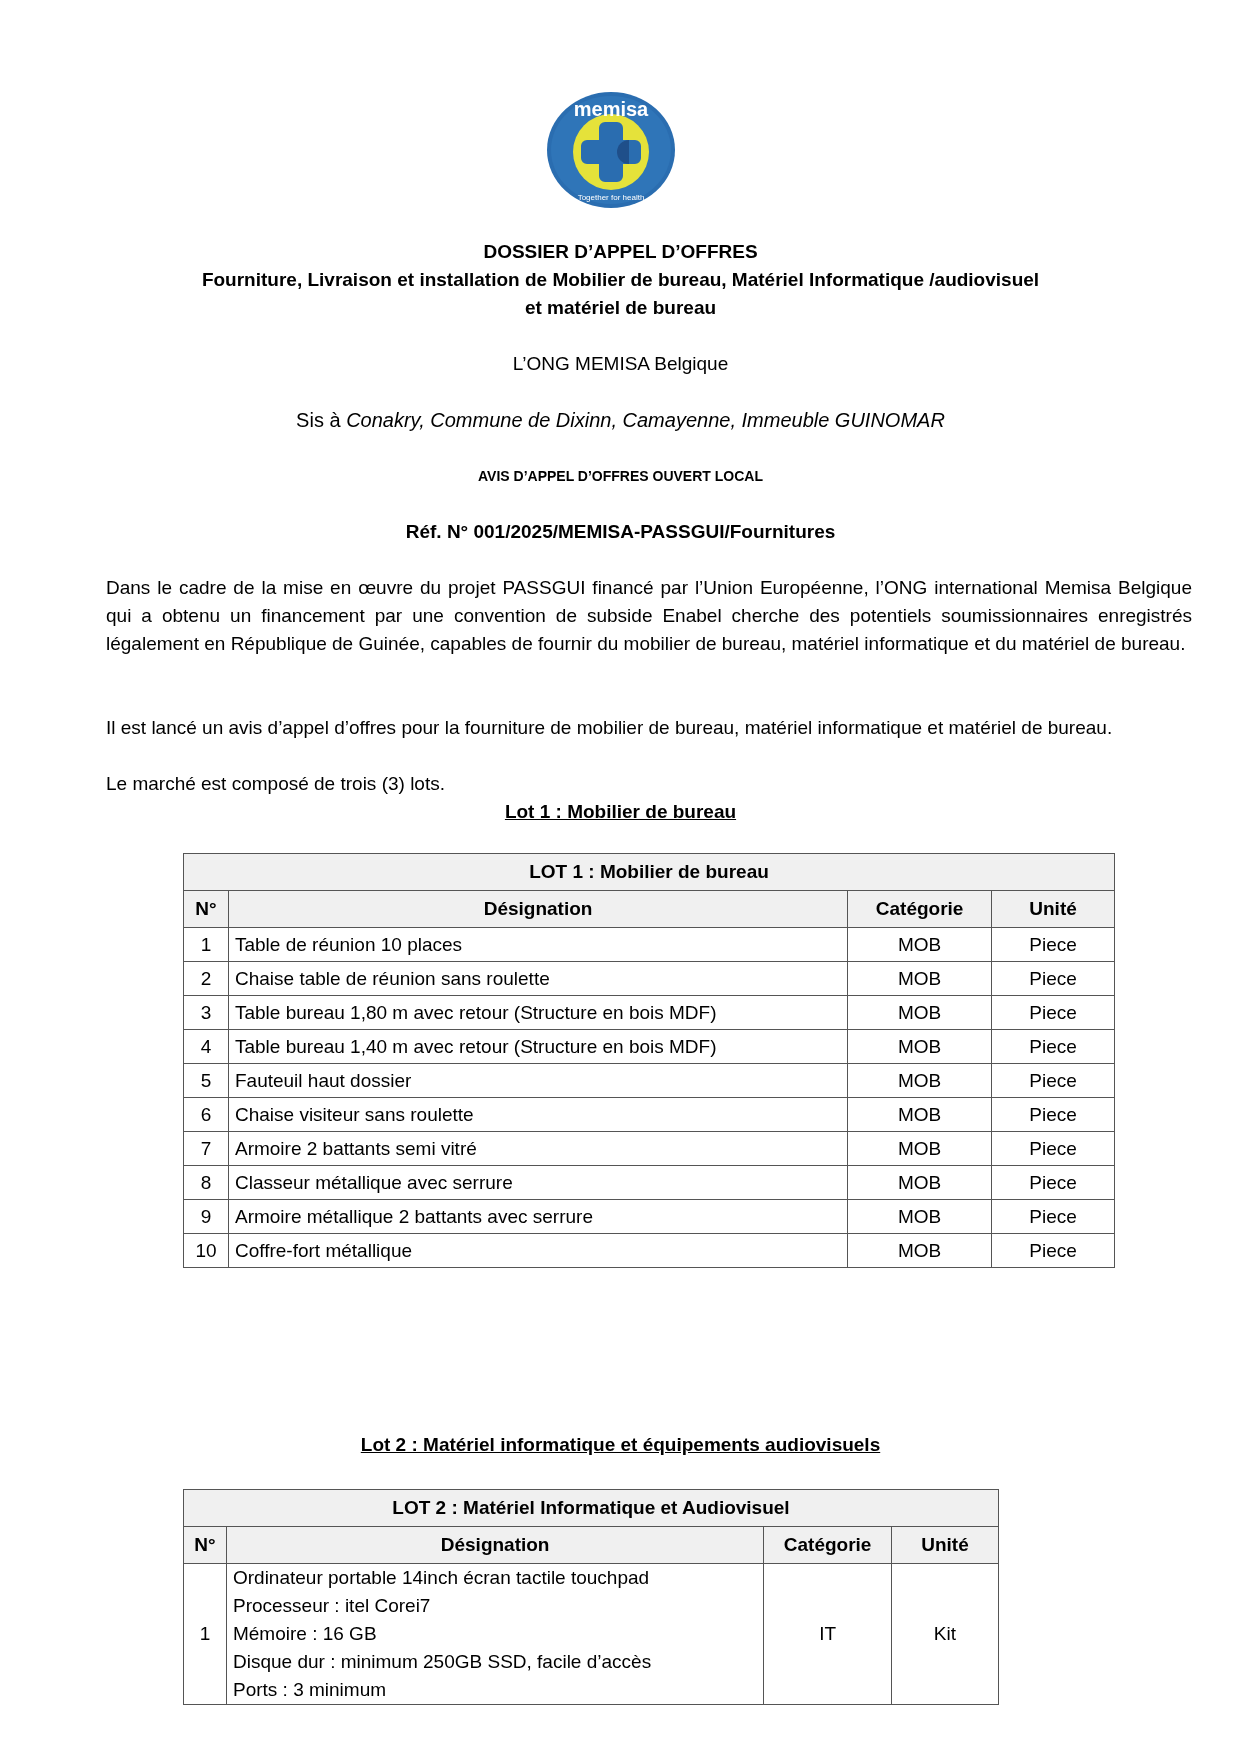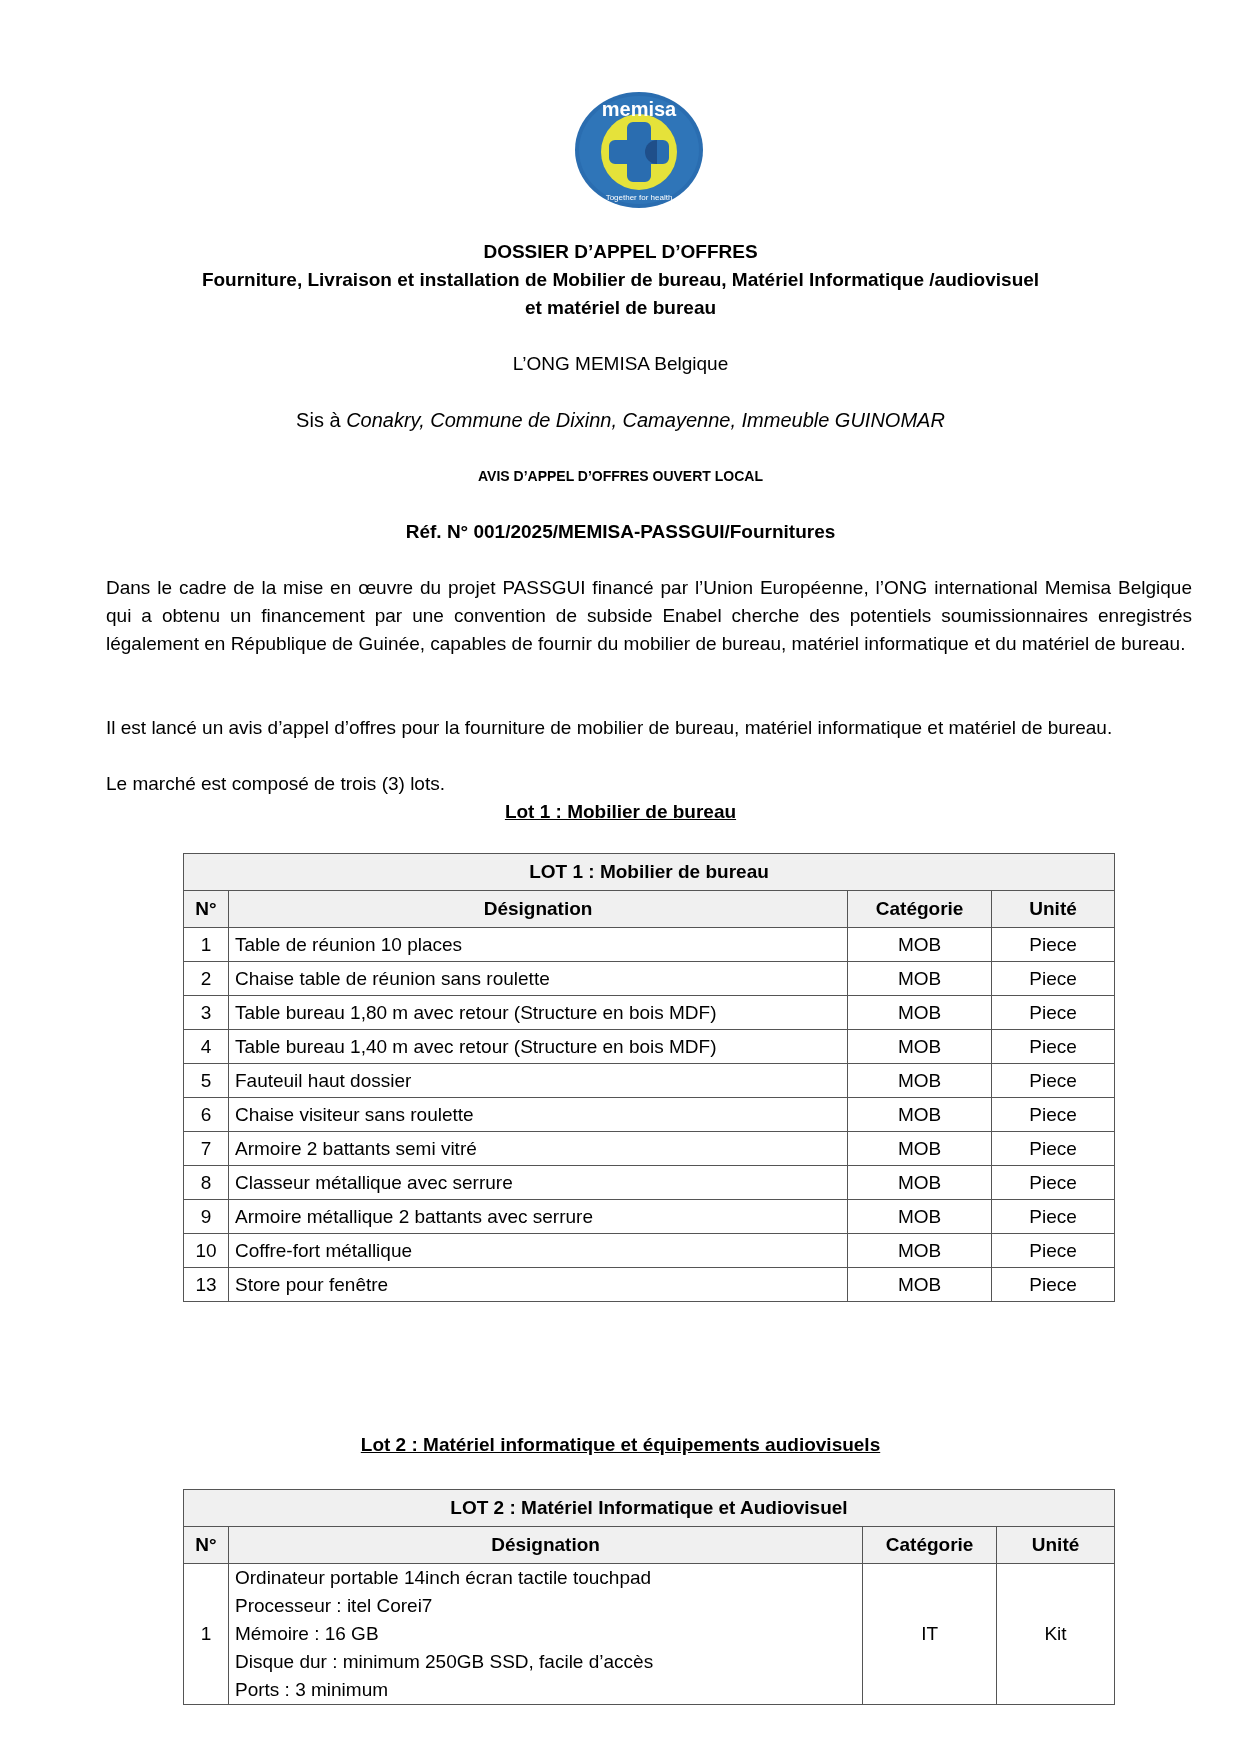--- a/index.html
+++ b/index.html
@@ -1,20 +1,20 @@
 <!DOCTYPE html>
 <html><head>
 <meta charset="utf-8">
 <style>
   html, body { margin: 0; padding: 0; background: #ffffff; }
   body {
     width: 1241px; height: 1755px; position: relative; overflow: hidden;
     font-family: "Liberation Sans", sans-serif; color: #000; font-size: 19px;
   }
-  .logo { position: absolute; left: 572px; top: 90px; width: 134px; height: 120px; text-decoration: underline; }
+  .logo { position: absolute; left: 544px; top: 90px; width: 134px; height: 120px; text-decoration: underline; }
   .center { position: absolute; left: 0; width: 1241px; text-align: center; }
   .bold { font-weight: bold; }
   .line { line-height: 28px; white-space: nowrap; }
   .title1 { top: 238px; font-size: 19px; }
   .title2 { top: 266px; font-size: 19px; }
   .title3 { top: 294px; font-size: 19px; }
   .org { top: 350px; font-size: 19px; }
   .address { top: 406px; font-size: 20px; }
   .address .italic { font-style: italic; }
   .avis { top: 462px; font-size: 14px; }
@@ -40,21 +40,21 @@
   }
   table.lot th { background: #f0f0f0; font-weight: bold; }
   table.lot .title-row th { height: 36px; }
   table.lot .head-row th { height: 36px; }
   table.lot td { height: 33px; }
   .c-num { text-align: center; }
   .c-des { text-align: left; }
   .c-cat { text-align: center; }
   .c-unit { text-align: center; }
   .lot1 { left: 183px; top: 853px; width: 932px; }
-  .lot2 { left: 183px; top: 1489px; width: 932px; }
+  .lot2 { left: 183px; top: 1489px; width: 816px; }
   .multi div { line-height: 28px; }
 </style>
 </head>
 <body>
 
 <div class="logo">
   <svg width="134" height="120" viewBox="0 0 134 120">
     <ellipse cx="67" cy="60" rx="64" ry="58" fill="#2a6db0"></ellipse>
     <ellipse cx="67" cy="60" rx="60" ry="54" fill="#2f75b8"></ellipse>
     <circle cx="67" cy="62" r="38" fill="#e5e23a"></circle>
@@ -152,26 +152,20 @@
         <td class="c-des">Armoire métallique 2 battants avec serrure</td>
         <td class="c-cat">MOB</td>
         <td class="c-unit">Piece</td>
       </tr>
       <tr>
         <td class="c-num">10</td>
         <td class="c-des">Coffre-fort métallique</td>
         <td class="c-cat">MOB</td>
         <td class="c-unit">Piece</td>
       </tr>
-      <tr>
-        <td class="c-num">13</td>
-        <td class="c-des">Store pour fenêtre</td>
-        <td class="c-cat">MOB</td>
-        <td class="c-unit">Piece</td>
-      </tr>
     </tbody>
 </table>
 
 <div class="lot-heading lot2-heading">Lot 2 : Matériel informatique et équipements audiovisuels</div>
 <table class="lot lot2">
   <colgroup>
     <col style="width:45px">
       <col style="width:635px">
       <col style="width:134px">
       <col style="width:118px">

